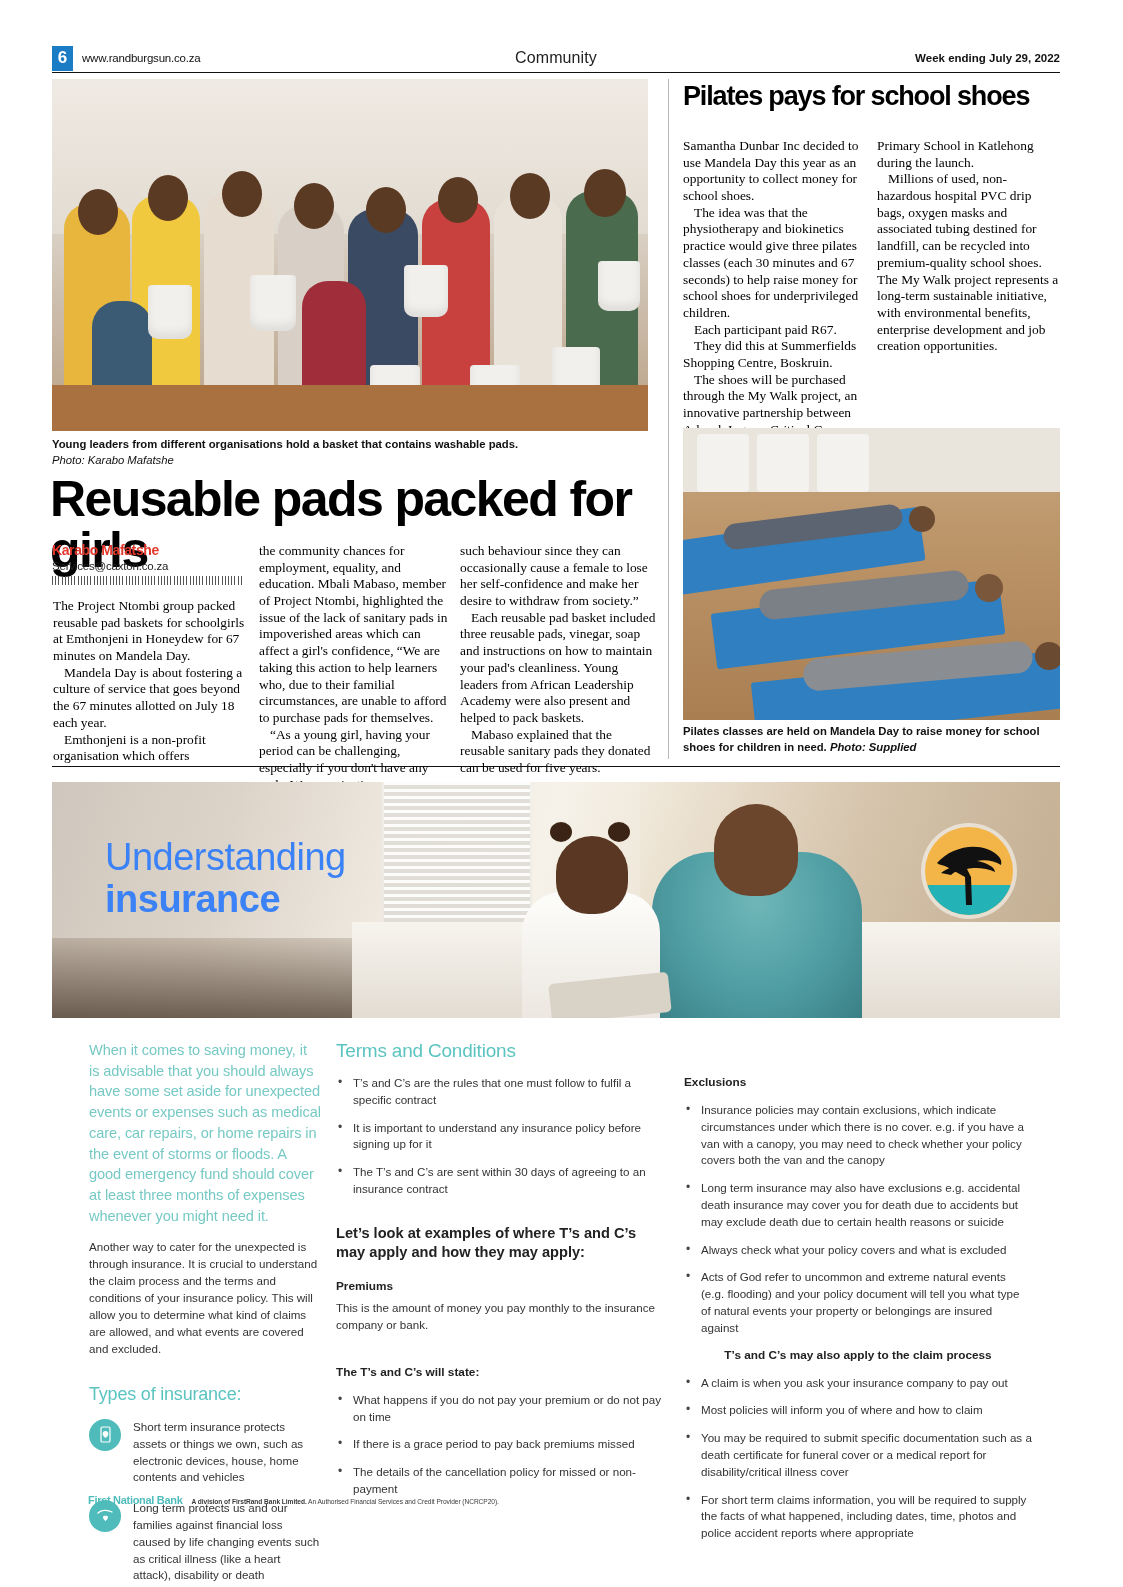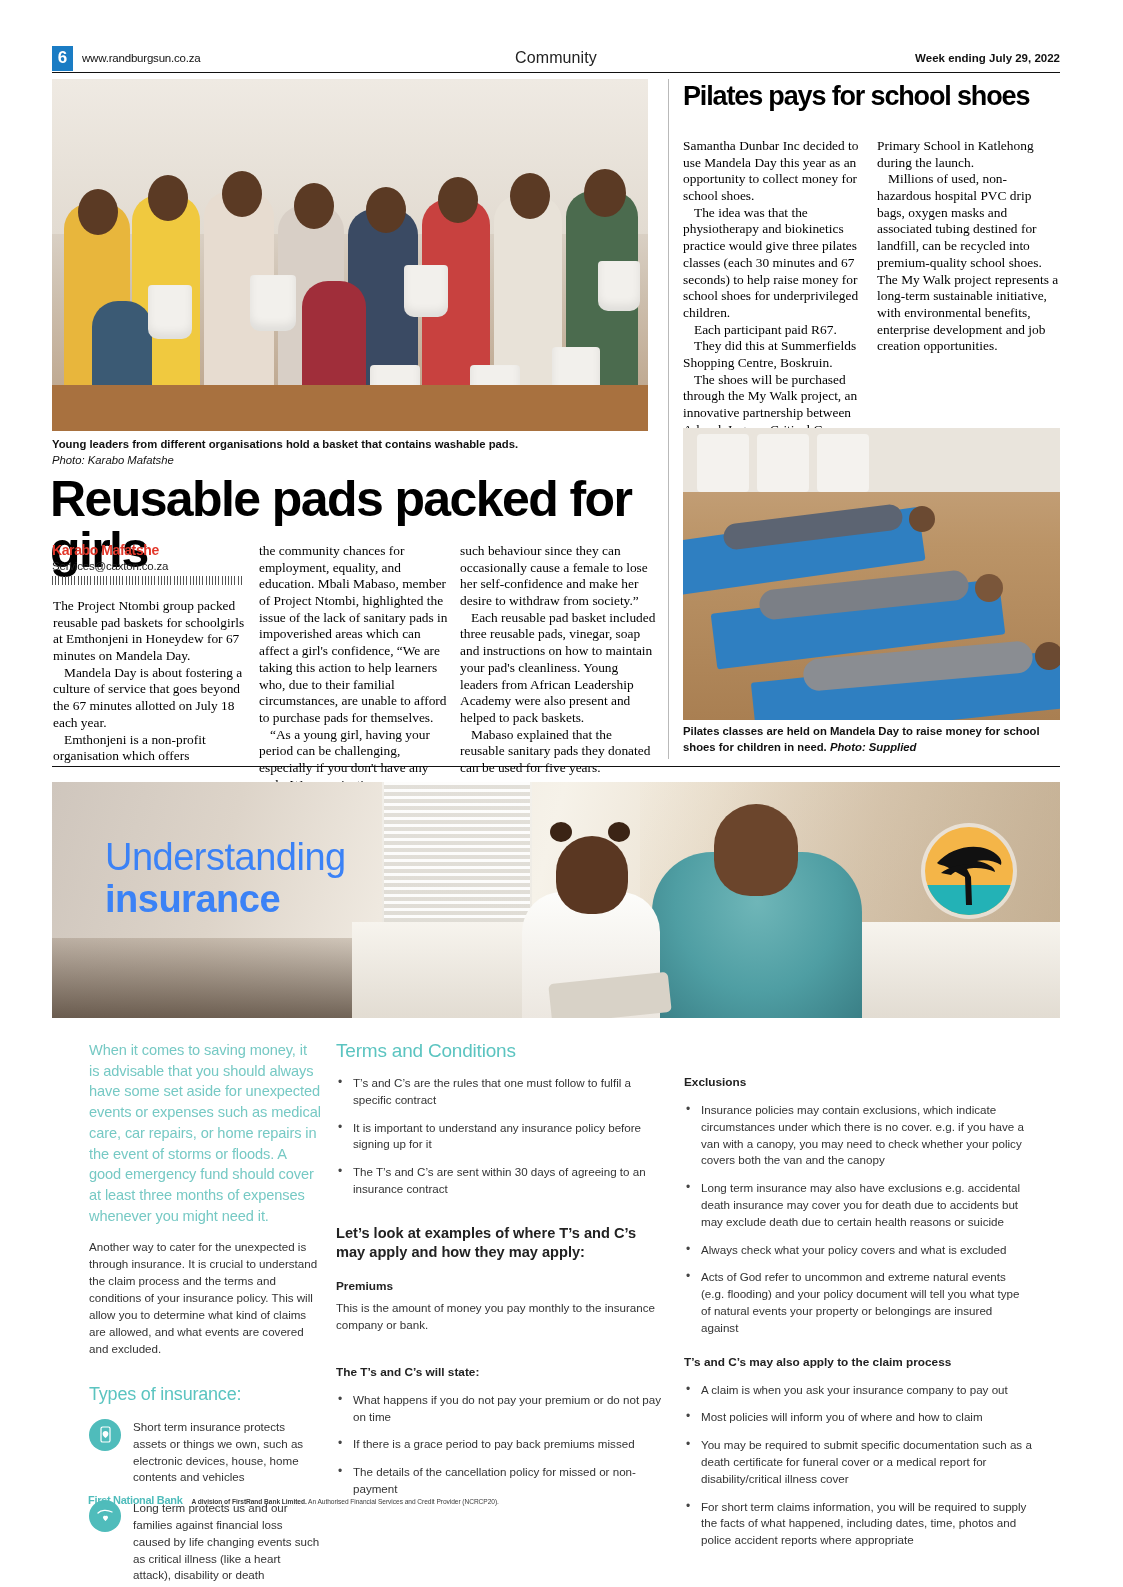--- a/index.html
+++ b/index.html
@@ -429,21 +429,21 @@
   </div>
 
   <div class="adc adc-right">
     <div class="sub-b" style="margin-top:0;">Exclusions</div>
     <ul class="adlist">
       <li>Insurance policies may contain exclusions, which indicate circumstances under which there is no cover. e.g. if you have a van with a canopy, you may need to check whether your policy covers both the van and the canopy</li>
       <li>Long term insurance may also have exclusions e.g. accidental death insurance may cover you for death due to accidents but may exclude death due to certain health reasons or suicide</li>
       <li>Always check what your policy covers and what is excluded</li>
       <li>Acts of God refer to uncommon and extreme natural events (e.g. flooding) and your policy document will tell you what type of natural events your property or belongings are insured against</li>
     </ul>
-    <div class="sub-b" style="margin-top:18px;">T’s and C’s may also apply to the claim process</div>
+    <div class="sub-b" style="margin-top:11px;text-align:center;">T’s and C’s may also apply to the claim process</div>
     <ul class="adlist">
       <li>A claim is when you ask your insurance company to pay out</li>
       <li>Most policies will inform you of where and how to claim</li>
       <li>You may be required to submit specific documentation such as a death certificate for funeral cover or a medical report for disability/critical illness cover</li>
       <li>For short term claims information, you will be required to supply the facts of what happened, including dates, time, photos and police accident reports where appropriate</li>
     </ul>
   </div>
 
   <div class="fnb-footer">
     <span class="fnb-word">First National Bank</span>

